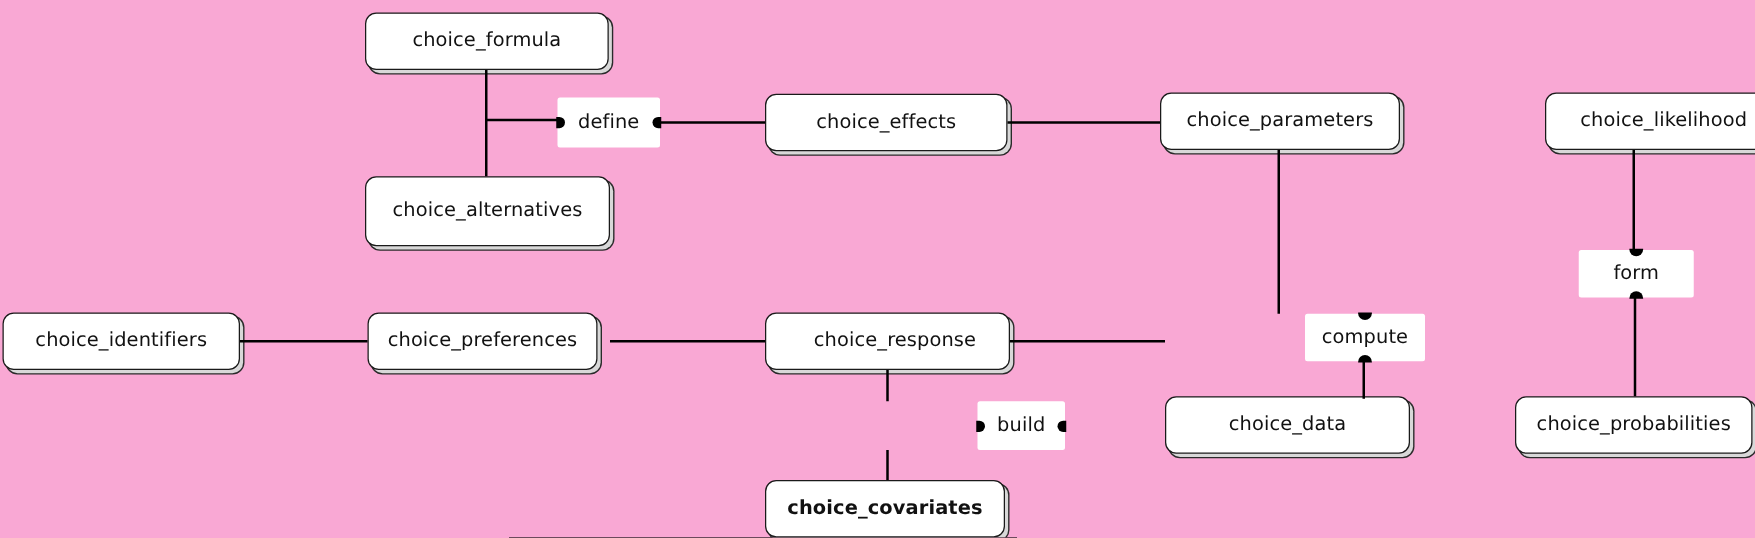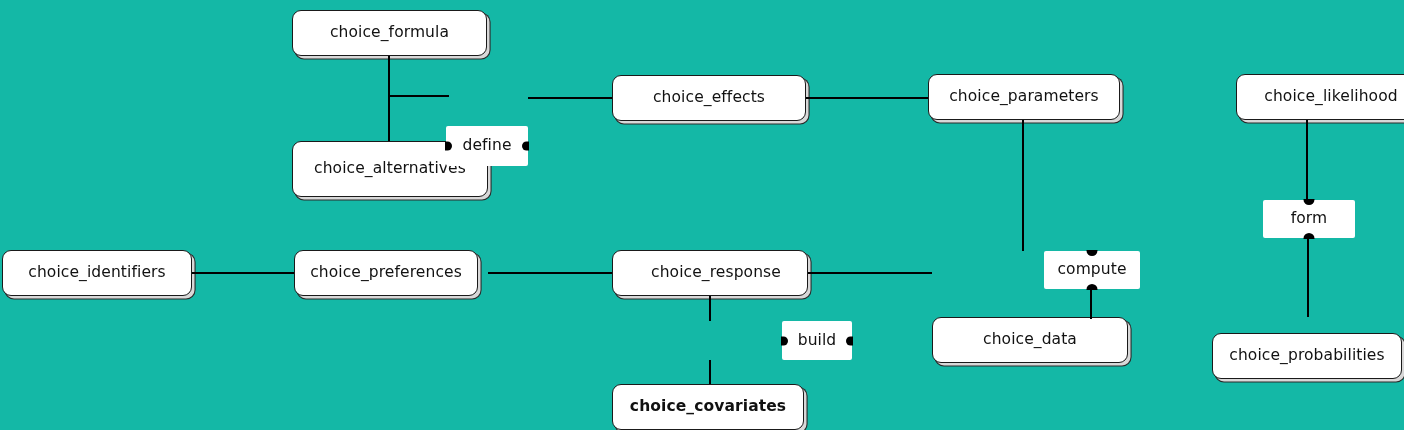--- a/index.html
+++ b/index.html
@@ -8,21 +8,21 @@
     padding: 0;
     background: #000000;
   }
   body {
     font-family: "DejaVu Sans", "Liberation Sans", sans-serif;
   }
   #canvas {
     position: relative;
     width: 1404px;
     height: 430px;
-    background: #14b8a6;
+    background: #f9a8d4;
     overflow: hidden;
     text-align: right;
   }
 
   
   .node {
     position: absolute;
     box-sizing: border-box;
     background: #ffffff;
     border: 1.4px solid #1a1a1a;
@@ -120,27 +120,27 @@
     </div>
     <div class="node" style="left: 294px; top: 250px; width: 184px; height: 46px;">
       <span class="node-label">choice_preferences</span>
     </div>
     <div class="node" style="left: 612px; top: 250px; width: 196px; height: 46px; padding-left: 12px;">
       <span class="node-label">choice_response</span>
     </div>
     <div class="node" style="left: 932px; top: 317px; width: 196px; height: 46px;">
       <span class="node-label">choice_data</span>
     </div>
-    <div class="node" style="left: 1212px; top: 317px; width: 190px; height: 46px; margin-top: 16px;">
+    <div class="node" style="left: 1212px; top: 317px; width: 190px; height: 46px;">
       <span class="node-label">choice_probabilities</span>
     </div>
     <div class="node" style="left: 612px; top: 384px; width: 192px; height: 46px; font-weight: bold;">
       <span class="node-label">choice_covariates</span>
     </div>
-    <div class="edge-label" style="left: 446px; top: 78px; width: 82px; height: 40px; margin-top: 48px;">
+    <div class="edge-label" style="left: 446px; top: 78px; width: 82px; height: 40px;">
       <span class="notch notch-left"></span>
       <span class="notch notch-right"></span>
       <span class="edge-label-text">define</span>
     </div>
     <div class="edge-label" style="left: 1263px; top: 200px; width: 92px; height: 38px;">
       <span class="notch notch-top"></span>
       <span class="notch notch-bottom"></span>
       <span class="edge-label-text">form</span>
     </div>
     <div class="edge-label" style="left: 1044px; top: 251px; width: 96px; height: 38px;">

